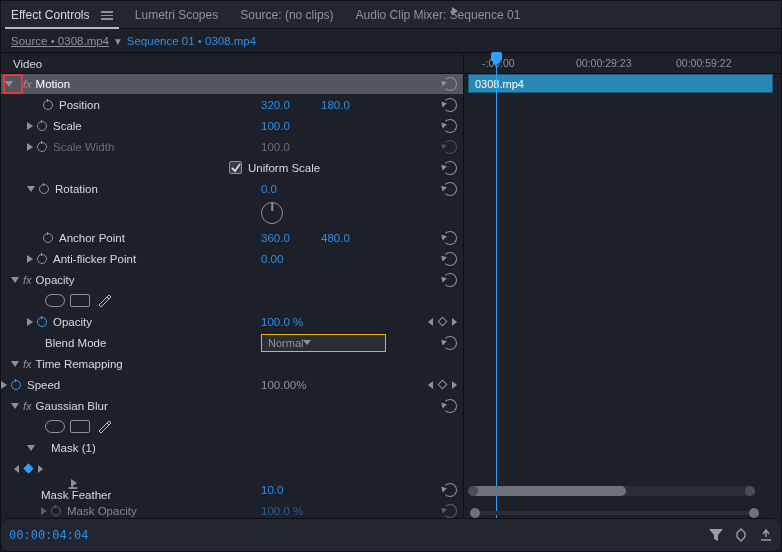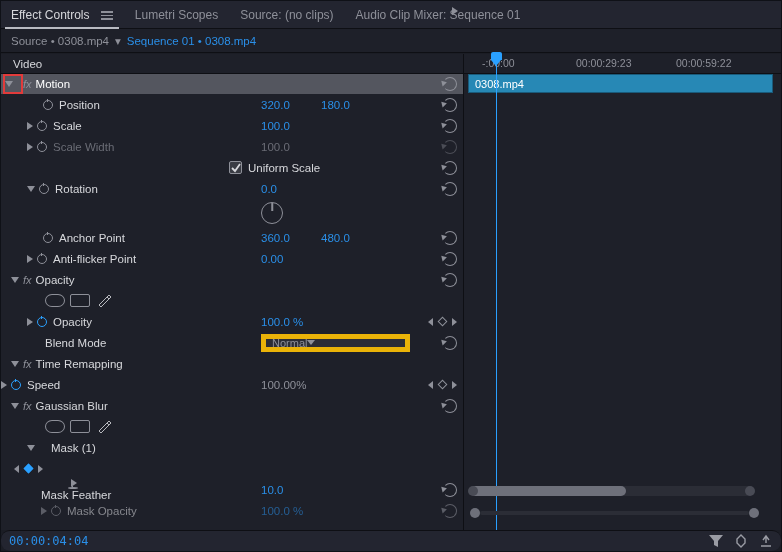--- a/index.html
+++ b/index.html
@@ -24,21 +24,21 @@
 
   
   .tabs{height:28px;display:flex;align-items:center;gap:22px;padding:0 10px;border-bottom:1px solid #0e0f14;background:var(--panel);}
   .tab{color:var(--text-dim);font-size:12px;cursor:default;position:relative;}
   .tab.active{color:var(--text);}
   .tab.active::after{content:"";position:absolute;left:-6px;right:-6px;bottom:-7px;height:2px;background:#b9bbc2;}
   .tab .menu-icon{display:inline-flex;flex-direction:column;gap:2px;margin-left:8px;vertical-align:middle;}
   .tab .menu-icon span{width:12px;height:1.5px;background:var(--text-dim);}
 
   .subhead{height:24px;display:flex;align-items:center;padding:0 10px;gap:6px;background:var(--panel-dark);border-bottom:1px solid #0e0f14;}
-  .subhead .src{color:var(--text-dim);}
+  .subhead .src{color:var(--text-dim);text-decoration:underline;}
   .subhead .linked{color:var(--accent-txt);}
   .subhead .chev{color:var(--text-dim);}
 
   .body{position:absolute;top:53px;left:0;right:0;bottom:21px;display:flex;}
 
   
   .left{width:463px;background:var(--panel-dark);border-right:1px solid #0e0f14;position:relative;}
   .video-hdr{height:20px;display:flex;align-items:center;padding-left:12px;color:var(--text);border-bottom:1px solid #0e0f14;}
   .tree{position:absolute;top:20px;left:0;right:0;bottom:0;overflow:hidden;}
   .row{height:var(--row-h);display:flex;align-items:center;position:relative;}
@@ -62,21 +62,21 @@
   .chk{width:13px;height:13px;border:1px solid var(--text-dim);border-radius:2px;display:inline-flex;align-items:center;justify-content:center;margin-right:6px;background:#3a3c44;}
   .chk svg{display:block;}
   .shape{width:20px;height:13px;border:1px solid var(--text-dim);border-radius:7px/50%;margin-right:5px;}
   .shape.rect{border-radius:2px;}
   .pen{color:var(--text-dim);margin-left:2px;}
   svg{overflow:visible;}
   .kf-tri-l{width:0;height:0;border-top:4px solid transparent;border-bottom:4px solid transparent;border-right:5px solid var(--text-dim);}
   .kf-tri-r{width:0;height:0;border-top:4px solid transparent;border-bottom:4px solid transparent;border-left:5px solid var(--text-dim);}
   .kf-diamond{width:7px;height:7px;border:1px solid var(--text-dim);transform:rotate(45deg);}
   .kf-diamond.fill{background:var(--accent);border-color:var(--accent);}
-  .select{width:149px;height:18px;border:5px solid #eab308;background:#2b2d36;color:var(--text-dim);display:flex;align-items:center;padding:0 6px;font-size:11px;}
+  .select{width:125px;height:18px;border:1px solid #eab308;background:#2b2d36;color:var(--text-dim);display:flex;align-items:center;padding:0 6px;font-size:11px;}
   .select .dd{border-left:4px solid transparent;border-right:4px solid transparent;border-top:5px solid var(--text-dim);}
   .dial{width:22px;height:22px;border:1.5px solid var(--text-dim);border-radius:50%;position:relative;}
   .dial::after{content:"";position:absolute;left:50%;top:0;width:1.5px;height:8px;background:var(--text-dim);transform:translateX(-50%);}
   .red-box{position:absolute;left:2px;top:0;width:20px;height:20px;border:2px solid var(--red);z-index:5;}
   .play-icons{display:flex;align-items:center;gap:6px;}
   .pi{color:var(--text-dim);}
 
   
   .col-label{display:flex;align-items:center;height:100%;}
   .col-v1{position:absolute;left:260px;}
@@ -96,21 +96,21 @@
   .hscroll .cap.l{left:-2px;} .hscroll .cap.r{right:-2px;}
   .zoom{position:absolute;left:6px;right:22px;bottom:13px;height:8px;display:flex;align-items:center;}
   .zoom .track{flex:1;height:4px;background:#2b2d36;border-radius:2px;position:relative;}
   .zoom .dot{width:10px;height:10px;border-radius:50%;background:var(--scroll);}
 
   .mini-play{position:absolute;top:0;left:446px;width:16px;height:20px;display:flex;align-items:center;justify-content:center;}
   .mini-play div{width:0;height:0;border-top:4px solid transparent;border-bottom:4px solid transparent;border-left:6px solid var(--text-dim);}
   .tri-up{position:absolute;right:2px;top:20px;width:0;height:0;border-left:5px solid transparent;border-right:5px solid transparent;border-bottom:7px solid var(--text-dim);}
 
   
-  .status{position:absolute;left:0;right:0;bottom:0;height:21px;background:var(--panel);border-top:1px solid #0e0f14;display:flex;align-items:center;justify-content:space-between;padding:0 8px;border-radius:9px;}
+  .status{position:absolute;left:0;right:0;bottom:0;height:33px;background:var(--panel);border-top:1px solid #0e0f14;display:flex;align-items:center;justify-content:space-between;padding:0 8px;border-radius:9px;}
   .status .tc{color:var(--accent-txt);font-family:monospace;font-size:12px;}
   .status .ricons{display:flex;gap:12px;align-items:center;color:var(--text-dim);}
   .status svg{display:block;}
 </style>
 </head>
 <body>
 
 <div class="tabs">
   <div class="tab active">
     <span>Effect Controls</span>

